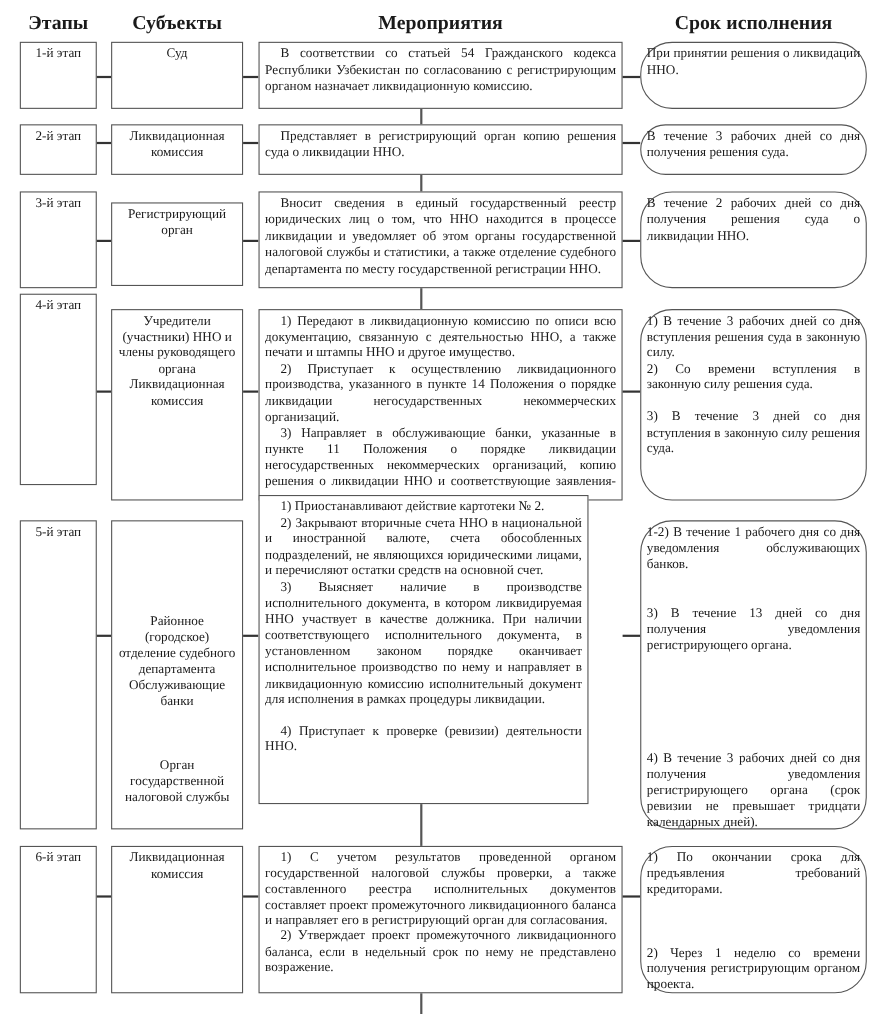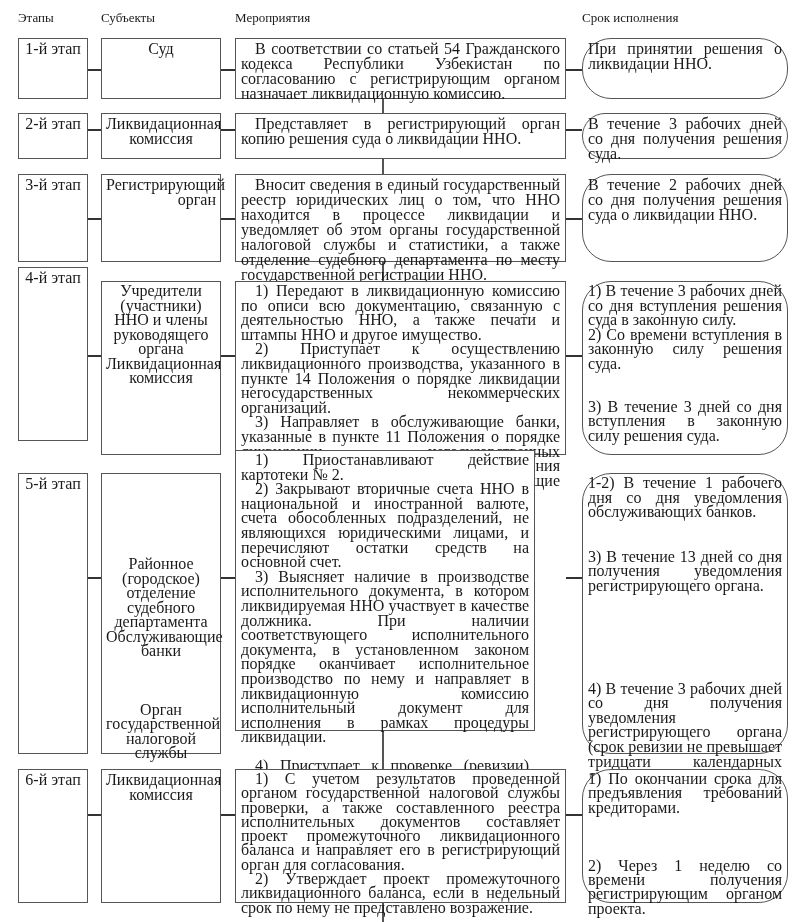--- a/index.html
+++ b/index.html
@@ -1,20 +1,20 @@
 <!DOCTYPE html>
 <html><head>
 <meta charset="utf-8">
 <style>
   html, body { margin:0; padding:0; background:#ffffff; }
   body { width:800px; height:922px; position:relative; overflow:hidden;
          font-family:"Liberation Serif","DejaVu Serif",serif; color:#1a1a1a; }
-  .hdr { position:absolute; top:10px; font-weight:normal; font-size:13px; text-align:left; }
+  .hdr { position:absolute; top:10px; font-weight:bold; font-size:18px; text-align:center; }
   .box { position:absolute; border:1.5px solid #555; box-sizing:border-box; background:#fff;
-         font-size:16px; line-height:15px; }
+         font-size:12px; line-height:15px; }
   .stage { text-align:center; padding-top:2px; }
   .subj { text-align:center; padding:2px 4px 0 4px; }
   .act { text-align:justify; padding:2px 5px 0 5px; }
   .act p { margin:0; text-indent:14px; }
   .dl { text-align:justify; padding:2px 5px 0 5px;border-radius:29px; }
   .dl p { margin:0; }
   .hline { position:absolute; height:1.5px; background:#333; }
   .vline { position:absolute; width:1.5px; background:#555; }
   .subj .part { display:block; }
 </style>
@@ -47,21 +47,21 @@
 <div class="box act" style="left:235px;top:113px;width:331px;height:46px;">
     <p>Представляет в регистрирующий орган копию решения суда о ликвидации ННО.</p>
   </div>
 <div class="hline" style="left:566px;top:129px;width:16px;"></div>
 <div class="box dl" style="left:582px;top:113px;width:206px;height:46px;">
     <p>В течение 3 рабочих дней со дня получения решения суда.</p>
   </div>
 
 <div class="box stage" style="left:18px;top:174px;width:70px;height:88px;"><span>3-й этап</span></div>
 <div class="hline" style="left:88px;top:218px;width:13px;"></div>
-<div class="box subj" style="left:101px;top:174px;width:120px;height:88px;text-align:right;"><span>Регистрирующий орган</span></div>
+<div class="box subj" style="left:101px;top:184px;width:120px;height:76px;"><span>Регистрирующий орган</span></div>
 <div class="hline" style="left:221px;top:218px;width:14px;"></div>
 <div class="box act" style="left:235px;top:174px;width:331px;height:88px;">
     <p>Вносит сведения в единый государственный реестр юридических лиц о том, что ННО находится в процессе ликвидации и уведомляет об этом органы государственной налоговой службы и статистики, а также отделение судебного департамента по месту государственной регистрации ННО.</p>
   </div>
 <div class="hline" style="left:566px;top:218px;width:16px;"></div>
 <div class="box dl" style="left:582px;top:174px;width:206px;height:88px;">
     <p>В течение 2 рабочих дней со дня получения решения суда о ликвидации ННО.</p>
   </div>
 
 <div class="box stage" style="left:18px;top:267px;width:70px;height:174px;"><span>4-й этап</span></div>
@@ -73,21 +73,21 @@
 <div class="hline" style="left:221px;top:355px;width:14px;"></div>
 <div class="box act" style="left:235px;top:281px;width:331px;height:174px;line-height:14.6px;">
   <p>1) Передают в ликвидационную комиссию по описи всю документацию, связанную с деятельностью ННО, а также печати и штампы ННО и другое имущество.</p>
   <p>2) Приступает к осуществлению ликвидационного производства, указанного в пункте 14 Положения о порядке ликвидации негосударственных некоммерческих организаций.</p>
   <p>3) Направляет в обслуживающие банки, указанные в пункте 11 Положения о порядке ликвидации негосударственных некоммерческих организаций, копию решения о ликвидации ННО и соответствующие заявления-поручения.</p>
 </div>
 <div class="hline" style="left:566px;top:355px;width:16px;"></div>
 <div class="box dl" style="left:582px;top:281px;width:206px;height:174px;line-height:14.6px;">
   <p>1) В течение 3 рабочих дней со дня вступления решения суда в законную силу.</p>
   <p>2) Со времени вступления в законную силу решения суда.</p>
-  <p style="margin-top:28px;">3) В течение 3 дней со дня вступления в законную силу решения суда.</p>
+  <p style="margin-top:14px;">3) В течение 3 дней со дня вступления в законную силу решения суда.</p>
 </div>
 
 <div class="box stage" style="left:18px;top:473px;width:70px;height:281px;"><span>5-й этап</span></div>
 <div class="hline" style="left:88px;top:577px;width:13px;"></div>
 <div class="box subj" style="left:101px;top:473px;width:120px;height:281px;line-height:14.5px;">
   <span class="part" style="margin-top:81px;">Районное (городское) отделение судебного департамента</span>
   <span class="part">Обслуживающие банки</span>
   <span class="part" style="margin-top:44px;">Орган государственной налоговой службы</span>
 </div>
 <div class="hline" style="left:221px;top:577px;width:14px;"></div>

